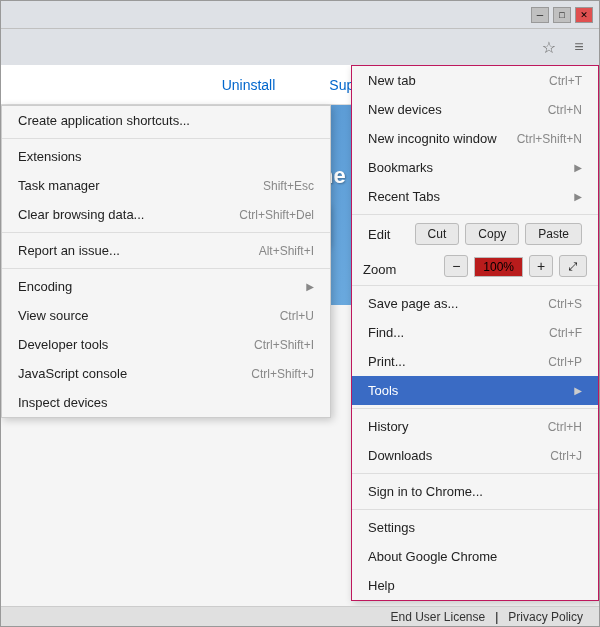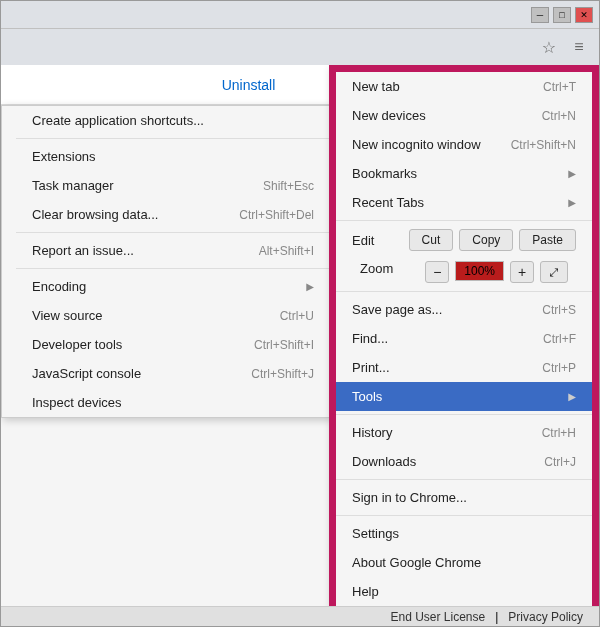--- a/index.html
+++ b/index.html
@@ -191,30 +191,29 @@
     
     .left-menu {
       position: absolute;
       top: 40px;
       left: 0;
       width: 330px;
       background: #f5f5f5;
       border: 1px solid #ccc;
       box-shadow: 2px 2px 8px rgba(0,0,0,0.2);
       z-index: 100;
-      padding-left: 14px;
     }
 
     .right-menu {
       position: absolute;
       top: 0px;
       right: 0;
-      width: 270px;
+      width: 248px;
       background: #f5f5f5;
-      border: 7px solid #be185d;
+      border: 1px solid #be185d;
       box-shadow: 2px 2px 8px rgba(0,0,0,0.2);
       z-index: 200;
     }
 
     .menu-item {
       padding: 7px 16px;
       display: flex;
       align-items: center;
       justify-content: space-between;
       cursor: pointer;
@@ -267,23 +266,23 @@
       background: #e8e8e8;
       border: 1px solid #bbb;
       border-radius: 3px;
       cursor: pointer;
       font-size: 12px;
       color: #222;
     }
 
     
     .zoom-row {
-      padding: 5px 24px;
-      display: flex;
-      align-items: flex-start;
+      padding: 5px 11px;
+      display: flex;
+      align-items: flex-end;
       gap: 6px;
     }
 
     .zoom-label {
       flex: 1;
       font-size: 13px;
       color: #222;
     }
 
     .zoom-btn {

